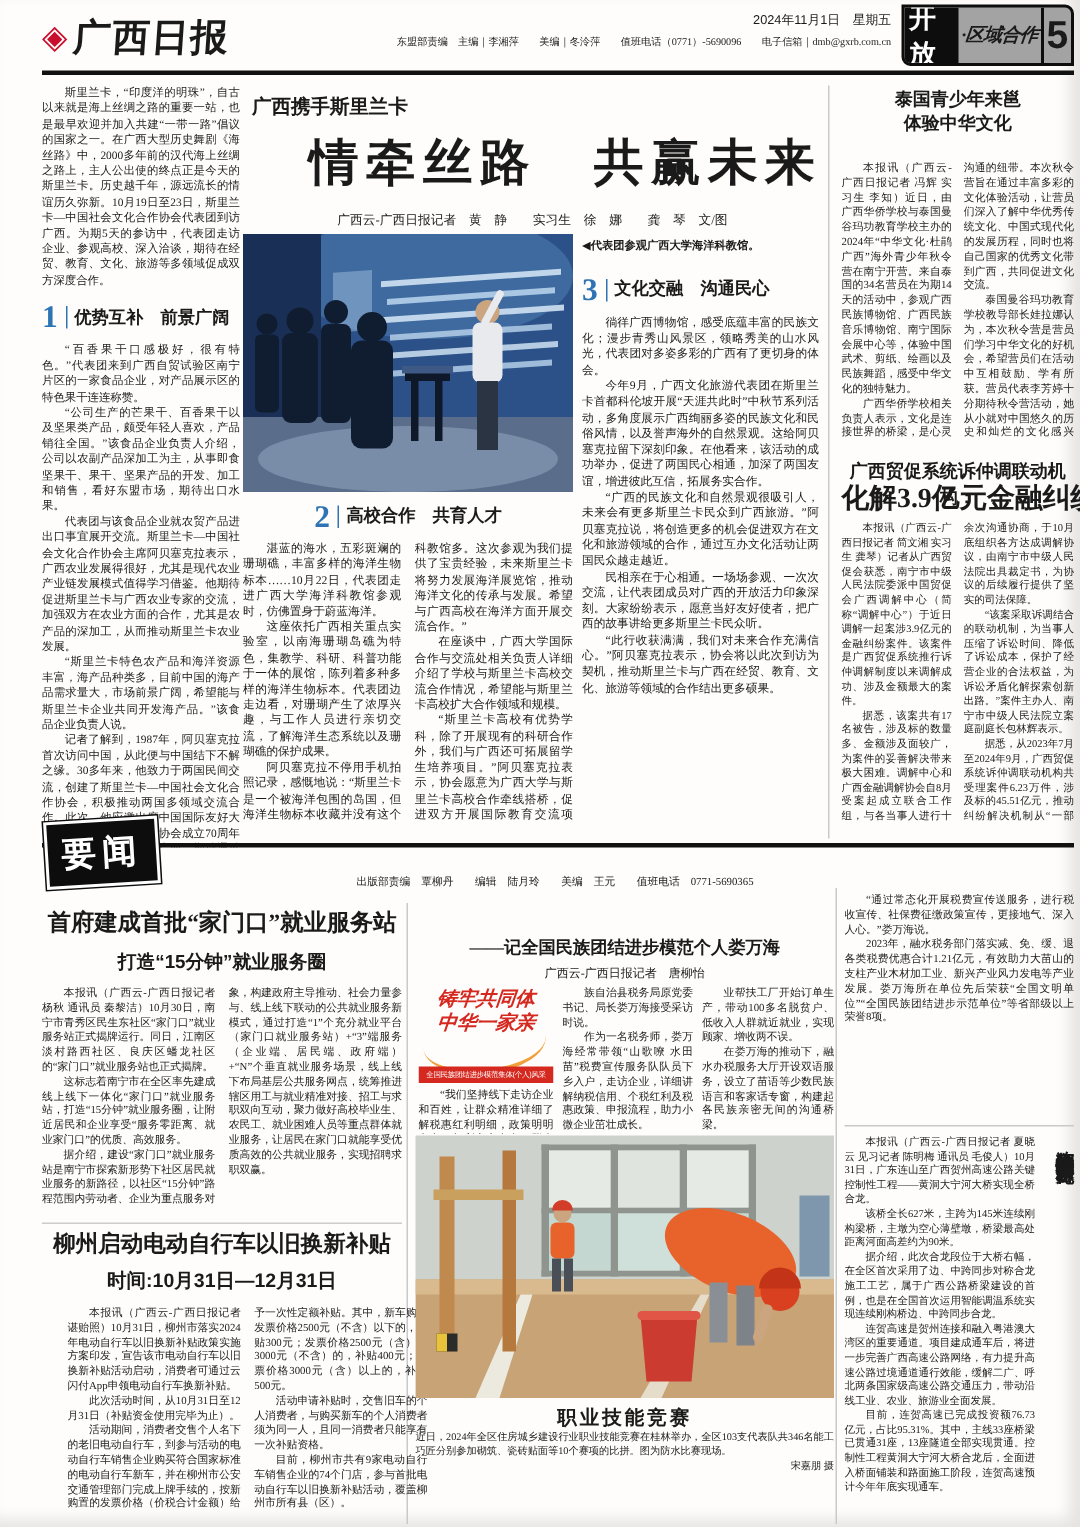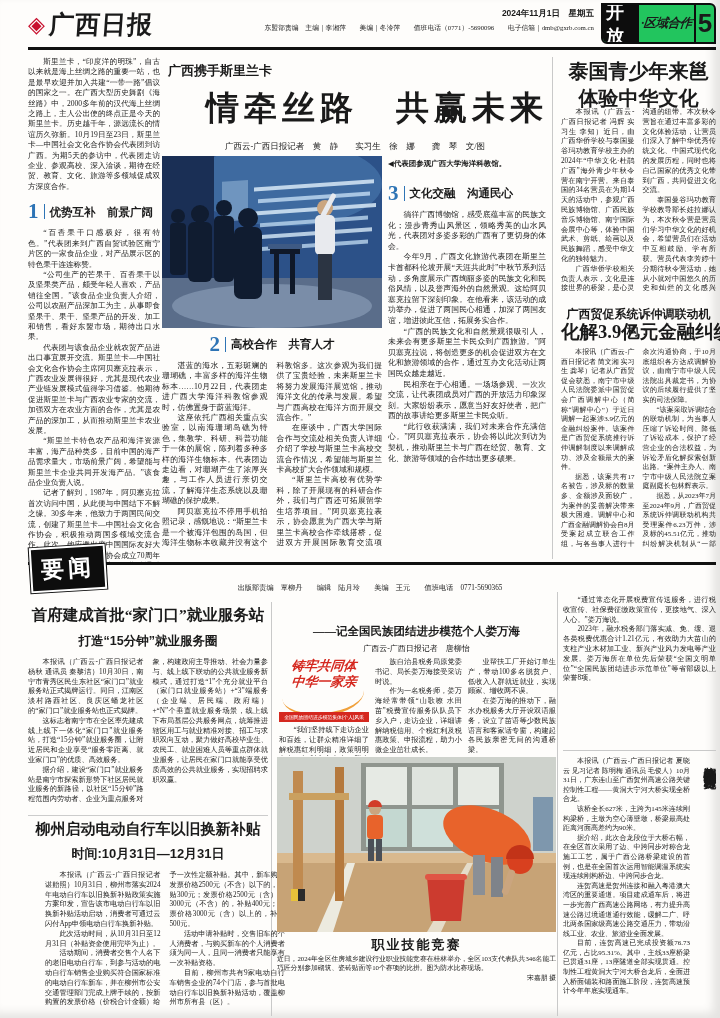--- a/index.html
+++ b/index.html
@@ -11,23 +11,23 @@
     box-shadow: inset -7px -5px 10px rgba(0,0,0,0.10);
   }
   .abs { position:absolute; }
   p.para { margin:0; text-indent:2em; text-align:justify; }
 
   
   .mast-logo { left:28px; top:8px; display:flex; align-items:center; gap:4px; }
   .logo-glyph { color:#c8102e; font-size:22px; line-height:1; }
   .logo-text { font-size:25px; font-weight:bold; transform:skewX(-4deg); letter-spacing:1px; }
   .mast-date { left:340px; top:8px; width:254px; text-align:right; font-family:"Liberation Sans",sans-serif;
-               font-size:8.5px; font-weight:bold; }
+               font-size:8.5px; font-weight:normal; }
   .mast-staff { left:240px; top:23px; width:354px; text-align:right; font-size:6.8px; color:#222; }
-  .plate { left:601px; top:3px; width:115px; height:41px; border:2px solid #0d0d0d; background:#22c55e;
+  .plate { left:601px; top:3px; width:115px; height:41px; border:2px solid #0d0d0d; background:#a3a3a3;
            display:flex; align-items:stretch; border-radius:0 6px 0 6px; overflow:hidden; }
   .plate-main { background:#0d0d0d; color:#fff; font-family:"Liberation Sans",sans-serif; font-weight:bold;
                 font-size:18px; display:flex; align-items:center; padding:0 3px; letter-spacing:1px; }
   .plate-sub { display:flex; align-items:center; font-style:italic; font-weight:bold; font-size:12.5px;
                letter-spacing:-0.5px; padding:0 2px; transform:skewX(-6deg); white-space:nowrap; flex:1; }
   .plate-page { border-left:2px solid #0d0d0d; width:25px; display:flex; align-items:center; justify-content:center;
                 font-size:26px; font-weight:bold; font-family:"Liberation Sans",sans-serif; }
   .rule-top { left:28px; top:47px; width:688px; height:3px; background:#111; }
 
   
@@ -43,21 +43,21 @@
   .lead-byline { text-align:center; font-size:8.5px; margin-top:10px; }
   .photo1 { left:162px; top:156px; width:220px; height:172px; }
   .cap1 { left:388px; top:159px; width:158px; font-size:7.5px; font-weight:bold; line-height:10px; }
   .sec3 { left:388px; top:183px; width:158px; height:377px; overflow:hidden; font-size:7.8px; line-height:10.6px; }
   .sec2 { left:162px; top:334px; width:220px; height:226px; overflow:hidden; font-size:7.8px; line-height:10.4px; }
   .col2body { column-count:2; column-gap:9px; column-fill:auto; height:100%; }
   .sec2 .col2body { height:188px; }
   .vline { background:#c9c9c9; width:1px; }
 
   
-  .thai-h { left:561px; top:58px; width:155px; text-align:center; font-size:20px; font-weight:900; line-height:1.35; }
+  .thai-h { left:561px; top:58px; width:155px; text-align:center; font-size:12px; font-weight:900; line-height:1.35; }
   .thai-body { left:561px; top:108px; width:155px; height:191px; font-size:7.2px; line-height:9.8px; overflow:hidden; }
   .trade-kicker { left:561px; top:306px; width:155px; text-align:center; font-size:12px; font-weight:bold; }
   .trade-h { left:561px; top:319px; width:155px; text-align:center; font-size:18.5px; font-weight:900; white-space:nowrap; }
   .trade-body { left:561px; top:348px; width:155px; height:211px; font-size:7px; line-height:9.6px; overflow:hidden; }
 
   
   .rule-yw { left:28px; top:562px; width:688px; height:3px; background:#111; }
   .badge-yw { left:30px; top:546px; width:76px; height:45px; background:#0d0d0d; color:#fff;
               display:flex; align-items:center; justify-content:center; font-size:23px; font-weight:bold;
               letter-spacing:4px; transform:rotate(-3.5deg); border:2px solid #fff; box-shadow:0 0 0 1px #0d0d0d; }

